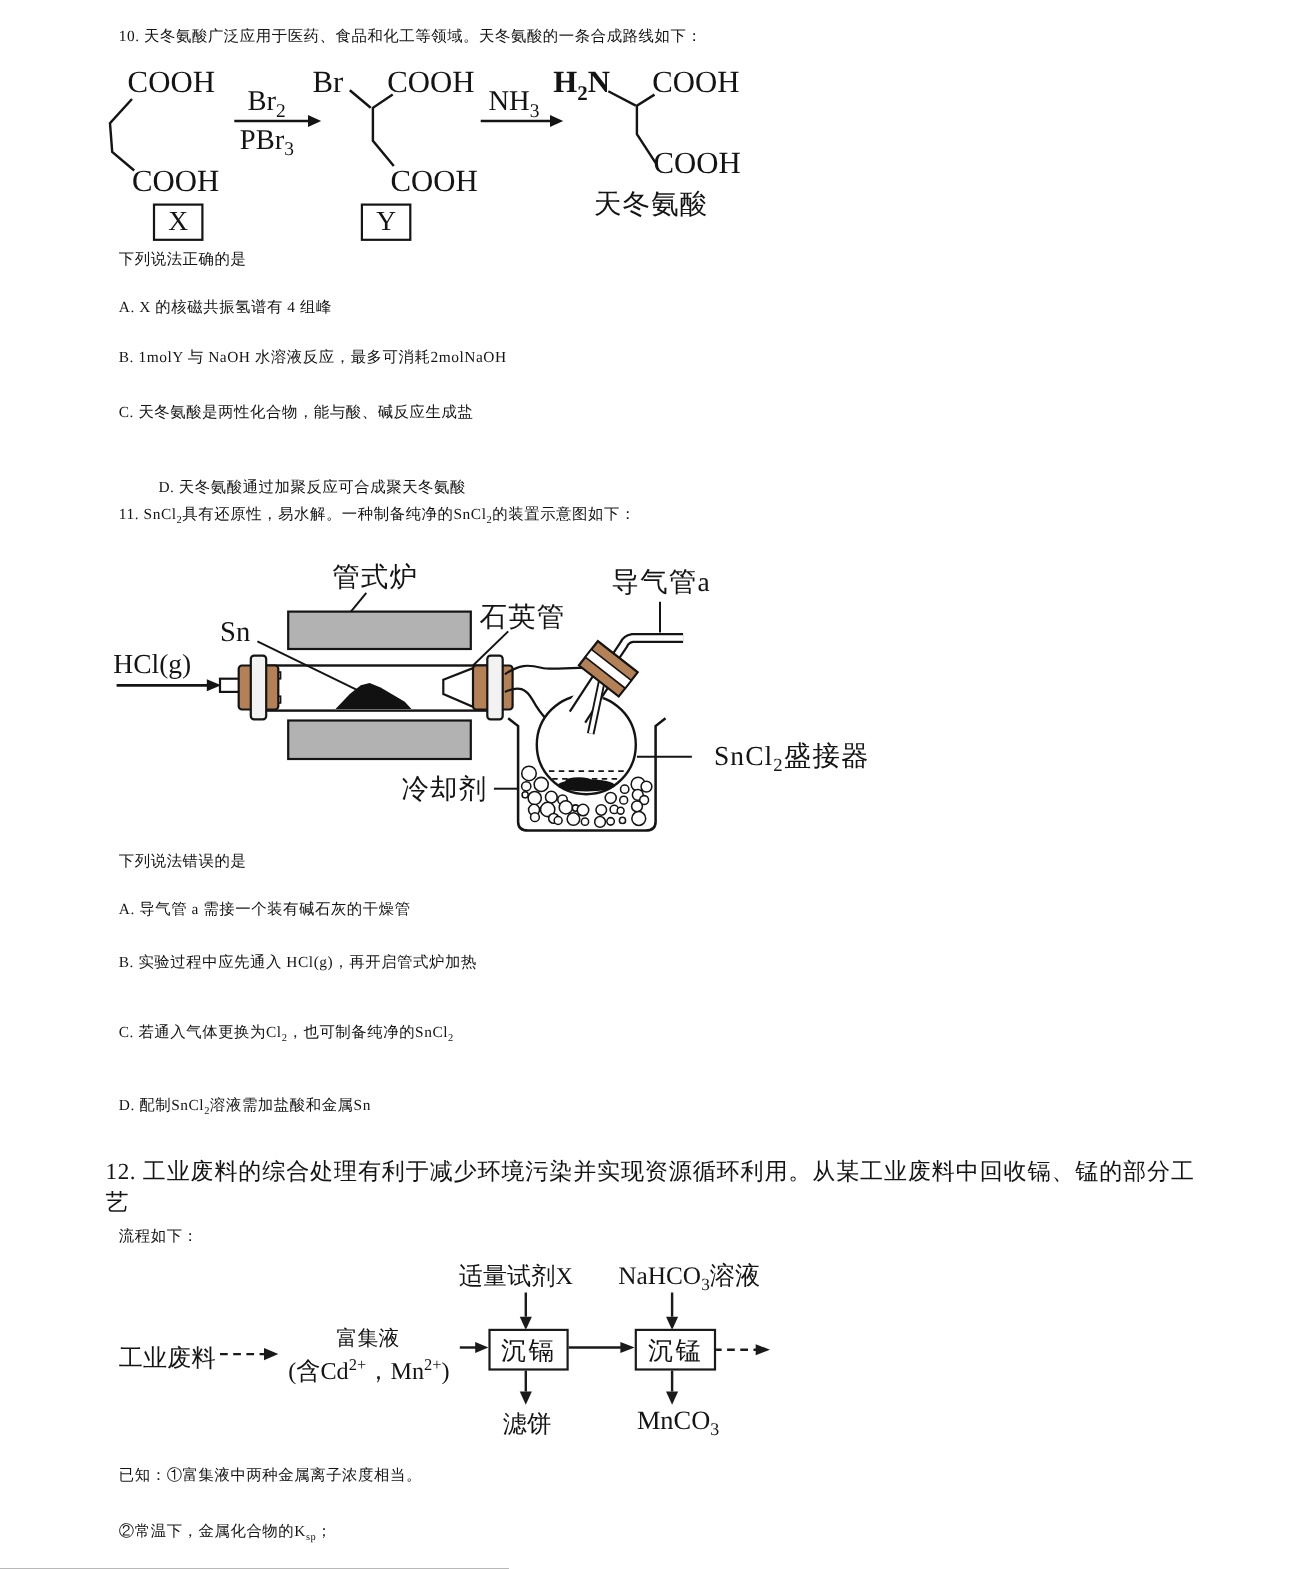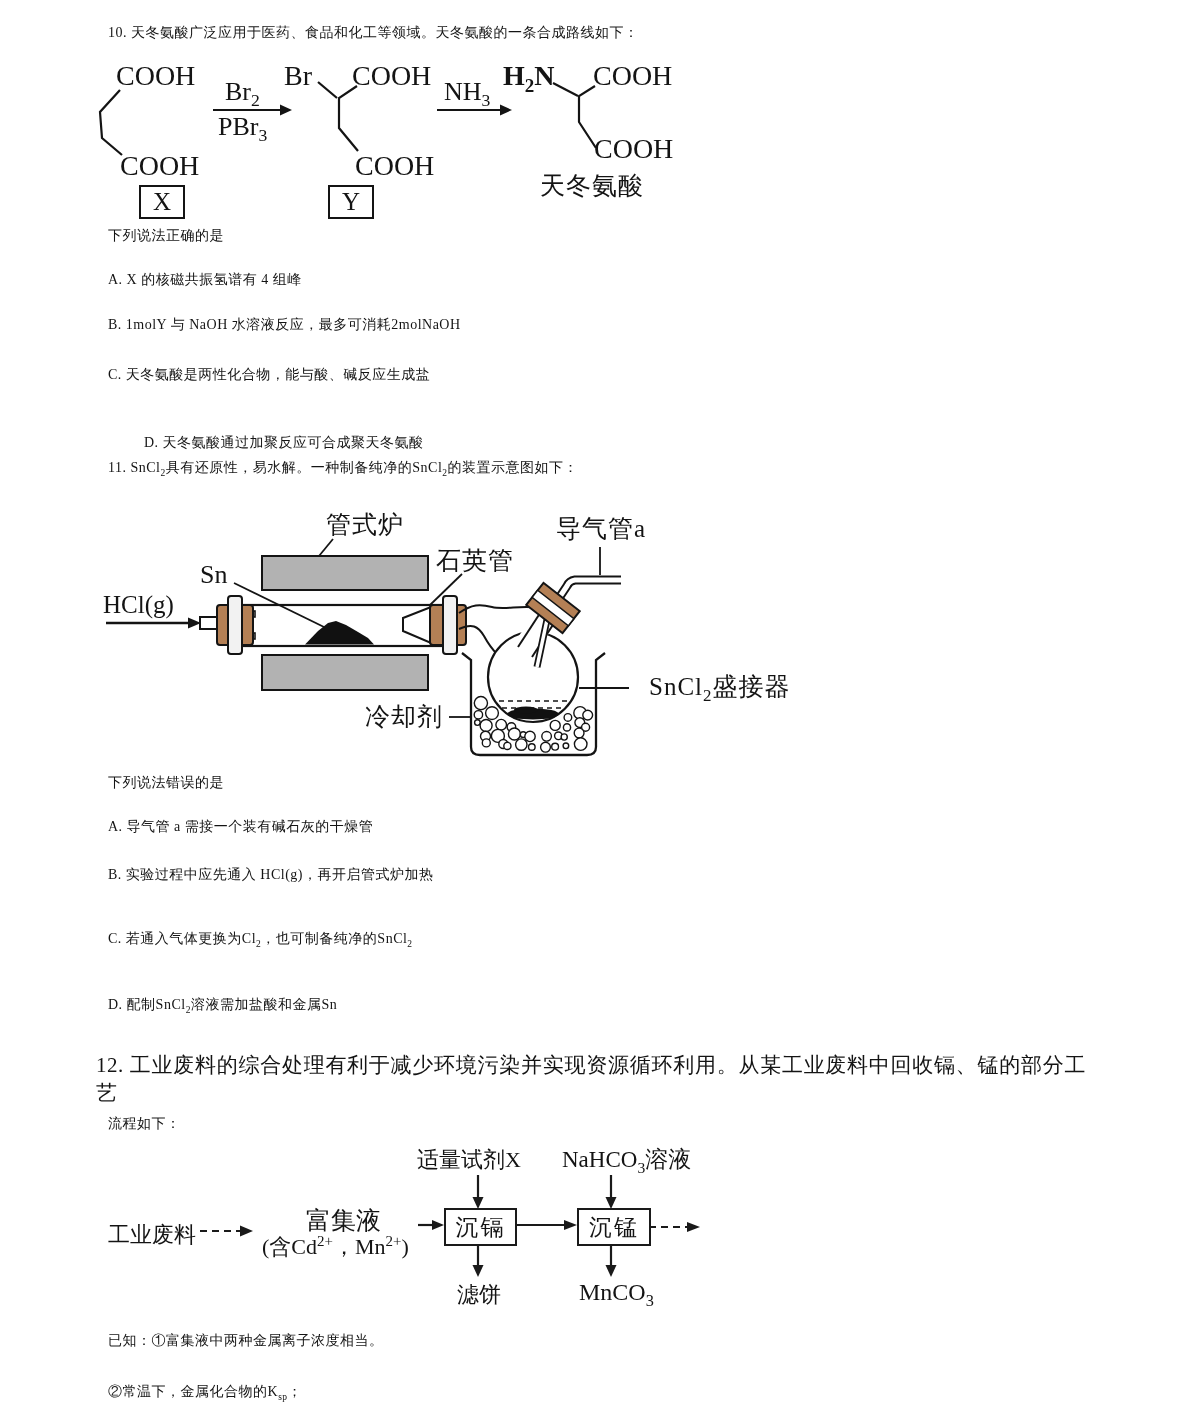--- a/index.html
+++ b/index.html
@@ -172,21 +172,21 @@
     </g>
 
     <line x1="233" y1="34" x2="219" y2="51" stroke="#141414" stroke-width="1.8"></line>
     <line x1="500" y1="42" x2="500" y2="70" stroke="#141414" stroke-width="1.8"></line>
     <line x1="362" y1="69" x2="330" y2="100" stroke="#141414" stroke-width="1.8"></line>
     <line x1="134" y1="78" x2="224" y2="122" stroke="#141414" stroke-width="1.8"></line>
     <line x1="479" y1="183" x2="529" y2="183" stroke="#141414" stroke-width="1.8"></line>
     <line x1="349" y1="212" x2="371" y2="212" stroke="#141414" stroke-width="1.8"></line>
   </svg>
 
-  <div class="cjk-dia" style="left:302px;top:508px;margin-left:24px;">管式炉</div>
+  <div class="cjk-dia" style="left:302px;top:508px;">管式炉</div>
   <div class="cjk-dia" style="left:556px;top:512px;">导气管a</div>
   <div class="cjk-dia" style="left:436px;top:544px;">石英管</div>
   <div class="chem-small" style="left:200px;top:560px;">Sn</div>
   <div class="chem-small" style="left:103px;top:591px;font-size:25px;">HCl(g)</div>
   <div class="cjk-dia" style="left:629px;top:670px;margin-left:20px;">SnCl<sub>2</sub>盛接器</div>
   <div class="cjk-dia" style="left:365px;top:700px;">冷却剂</div>
 
   <div class="line" style="left:108px;top:774px;">下列说法错误的是</div>
   <div class="line" style="left:108px;top:818px;">A. 导气管 a 需接一个装有碱石灰的干燥管</div>
   <div class="line" style="left:108px;top:866px;">B. 实验过程中应先通入 HCl(g)，再开启管式炉加热</div>
@@ -213,21 +213,21 @@
       <polygon points="464,80 477,85 464,90"></polygon>
       <polygon points="587,82 600,87 587,92"></polygon>
       <polygon points="372.5,57 383.5,57 378,69"></polygon>
       <polygon points="505.5,57 516.5,57 511,69"></polygon>
       <polygon points="372.5,125 383.5,125 378,137"></polygon>
       <polygon points="505.5,125 516.5,125 511,137"></polygon>
     </g>
   </svg>
 
   <div class="flow-label" style="left:108px;top:1220px;">工业废料</div>
-  <div class="flow-label" style="left:306px;top:1204px;font-size:25px;">富集液</div>
+  <div class="flow-label" style="left:306px;top:1204px;font-size:19px;">富集液</div>
   <div class="flow-chem" style="left:262px;top:1232px;font-size:22px;">(含Cd<sup>2+</sup>，Mn<sup>2+</sup>)</div>
   <div class="flow-label" style="left:417px;top:1145px;">适量试剂X</div>
   <div class="flow-chem" style="left:562px;top:1144px;">NaHCO<sub>3</sub>溶液</div>
   <div class="stepbox" style="left:444px;top:1208px;width:69px;height:34px;">
     <span>沉镉</span>
   </div>
   <div class="stepbox" style="left:577px;top:1208px;width:70px;height:34px;">
     <span>沉锰</span>
   </div>
   <div class="flow-label" style="left:457px;top:1280px;">滤饼</div>

